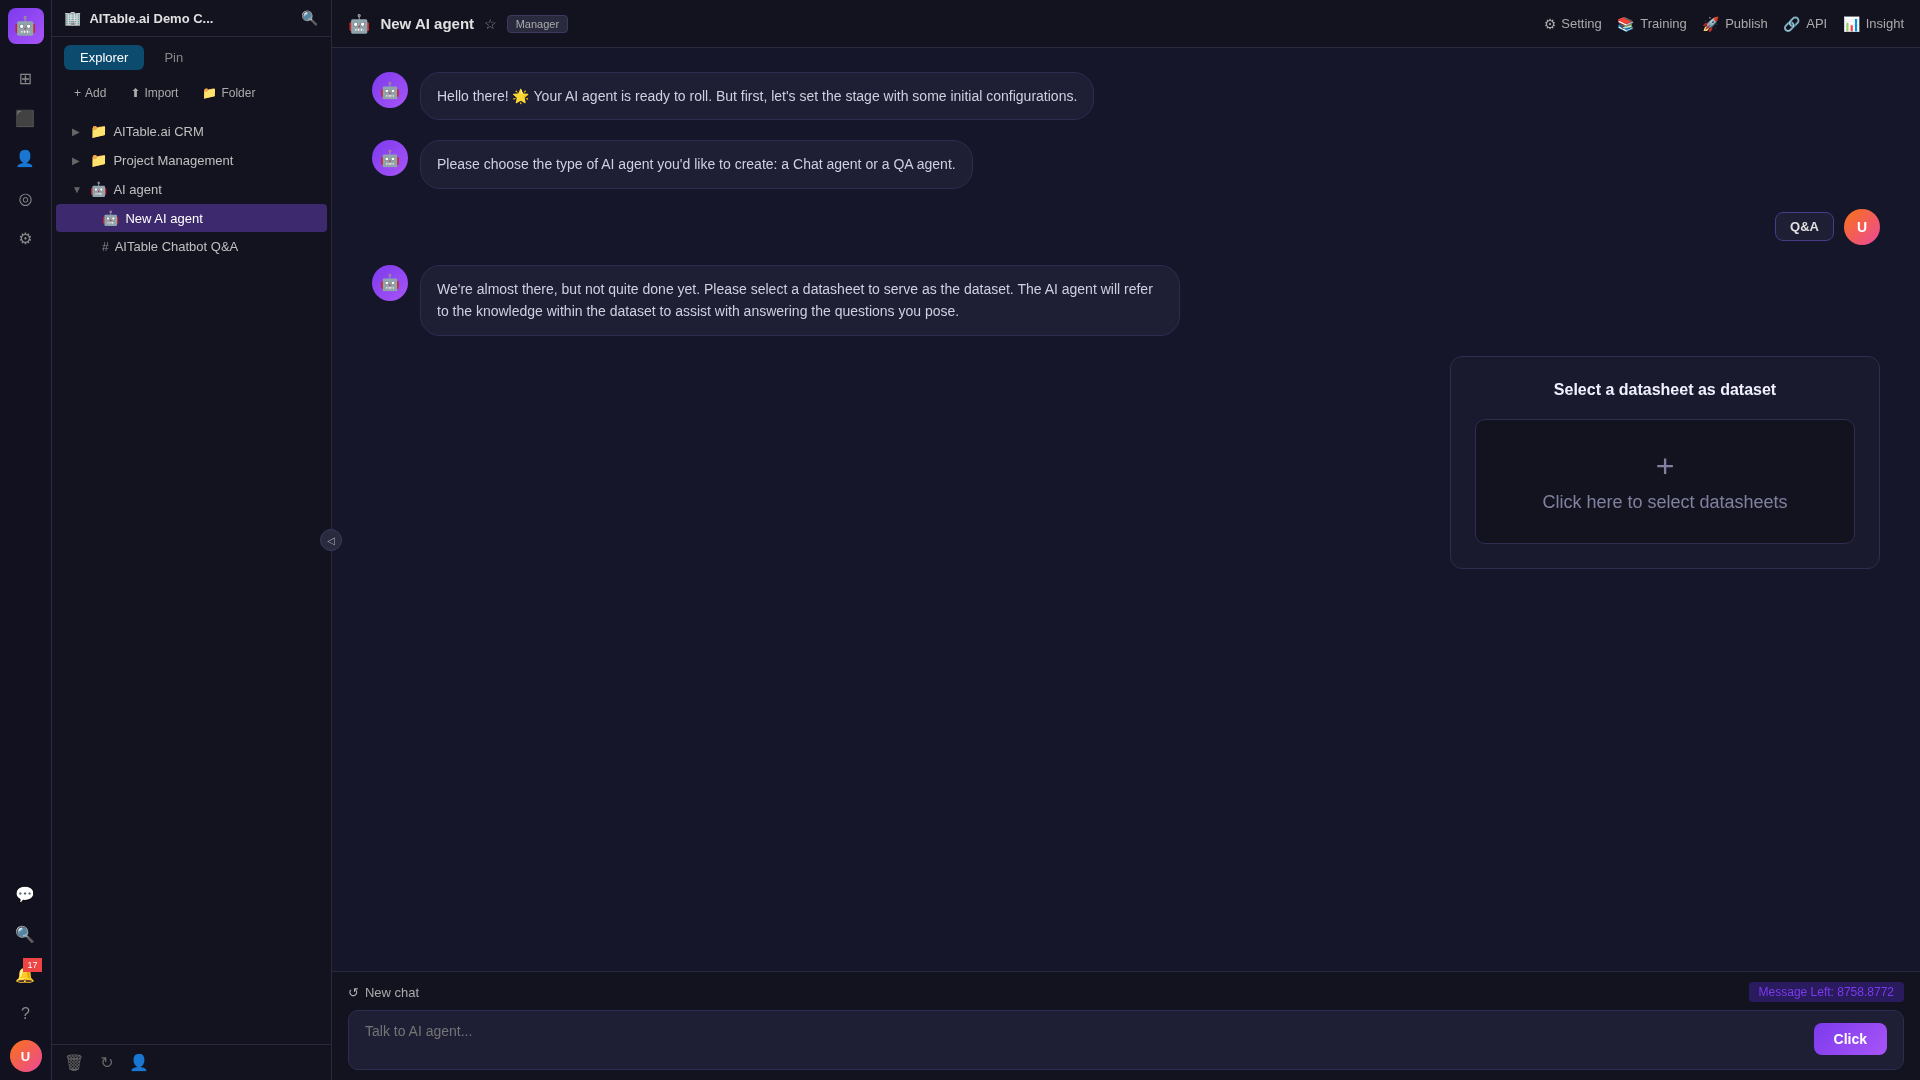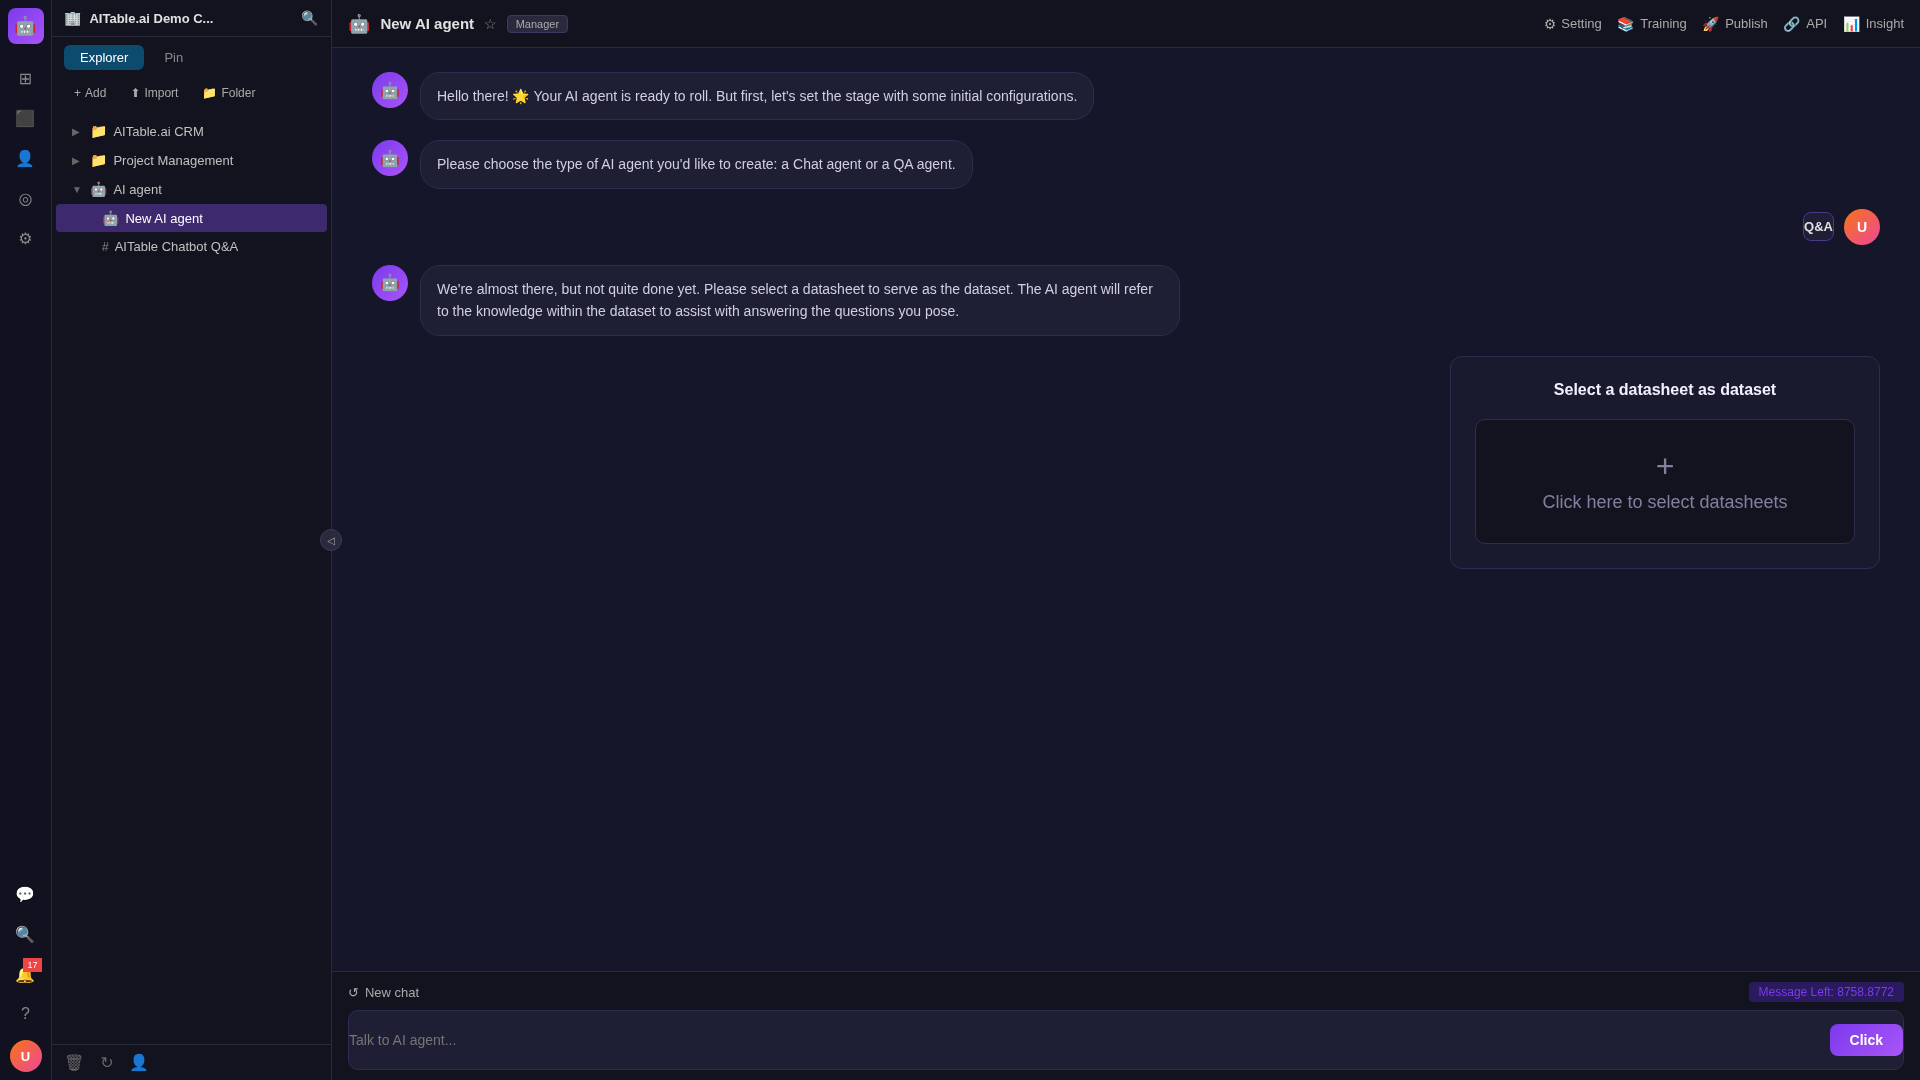--- a/index.html
+++ b/index.html
@@ -248,21 +248,21 @@
       display: flex;
       justify-content: flex-end;
       align-items: center;
       gap: 10px;
       padding: 0 0 0 0;
     }
     .qa-badge {
       background: #1e1e35;
       border: 1px solid #4a3a8a;
       border-radius: 8px;
-      padding: 6px 0;
+      padding: 6px 14px;
       font-size: 13px;
       font-weight: 600;
       color: #e0e0e0;
       cursor: pointer;
     }
     .user-avatar-response {
       width: 36px; height: 36px;
       border-radius: 50%;
       background: linear-gradient(135deg, #f97316, #ec4899);
       display: flex; align-items: center; justify-content: center;
@@ -331,26 +331,26 @@
     .message-left-info {
       font-size: 12px;
       color: #7c3aed;
       background: #2a1a5e;
       padding: 3px 10px;
       border-radius: 4px;
       margin-left: 16px;
     }
     .chat-input-area {
       display: flex;
-      align-items: center;
+      align-items: flex-start;
       gap: 10px;
       background: #1e1e35;
       border: 1px solid #2d2d50;
       border-radius: 10px;
-      padding: 12px 0;
+      padding: 12px 16px;
       min-height: 60px;
     }
     .chat-input {
       flex: 1;
       background: transparent;
       border: none;
       outline: none;
       color: #8080a0;
       font-size: 14px;
       resize: none;

